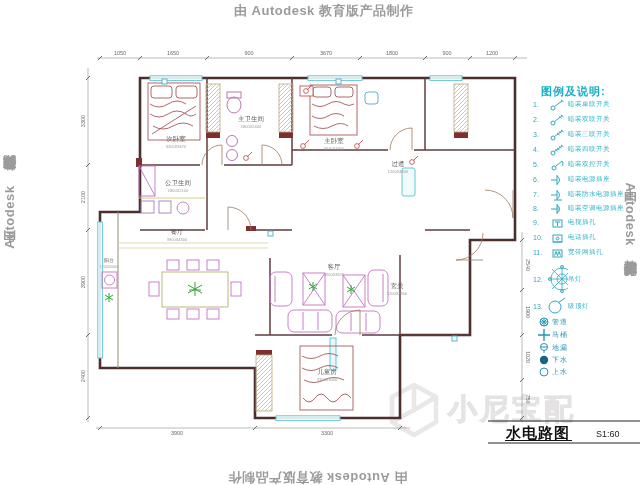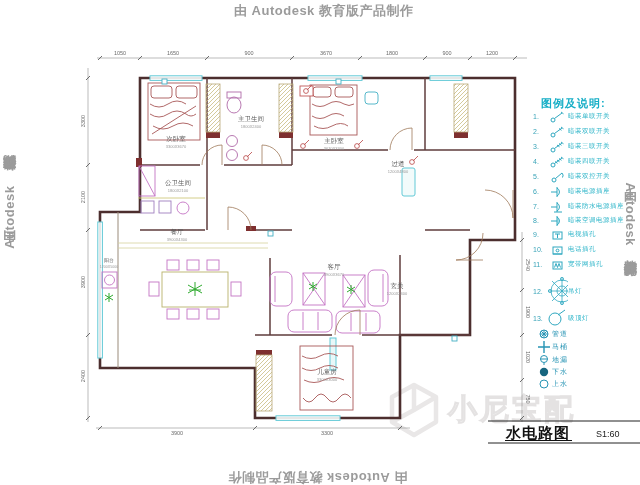--- a/index.html
+++ b/index.html
@@ -7,21 +7,21 @@
        font-family:"Liberation Sans","DejaVu Sans",sans-serif;}
   .wm{position:absolute;color:#9b9b9b;font-size:13px;font-weight:bold;letter-spacing:.5px;white-space:nowrap;}
   .wm-top{top:2px;left:234px;}
   .wm-bottom{top:468px;left:228px;transform:rotate(180deg);}
   .wm-left{top:178px;left:1px;writing-mode:vertical-rl;transform:rotate(180deg);}
   .wm-right{top:178px;right:1px;writing-mode:vertical-rl;}
   .brand{position:absolute;left:386px;top:382px;display:flex;align-items:center;z-index:0;}
   .brand-text{font-size:29px;font-weight:bold;letter-spacing:3px;color:#f4f3f3;
               -webkit-text-stroke:1px #e4e2e2;margin-left:6px;}
   svg.plan{position:absolute;left:0;top:0;z-index:1;}
-  .legend{position:absolute;left:533px;top:96px;width:106px;height:300px;z-index:2;}
+  .legend{position:absolute;left:533px;top:84px;width:106px;height:300px;z-index:2;}
   .lg-title{position:absolute;left:8px;top:0;font-size:11px;font-weight:bold;color:#15aec6;letter-spacing:1px;}
   .lrow{position:absolute;left:0;display:flex;align-items:center;height:13px;}
   .lnum{width:13px;font-size:7px;color:#3aa4b8;text-align:left;}
   .lic{width:22px;display:flex;justify-content:center;}
   .ltxt{font-size:6.5px;color:#2eb5c9;letter-spacing:.5px;white-space:nowrap;}
   .prow{position:absolute;left:3px;display:flex;align-items:center;height:12px;}
   .pic{width:16px;display:flex;justify-content:center;}
   .ptxt{font-size:7px;color:#2794b4;letter-spacing:1px;}
 </style>
 </head>

